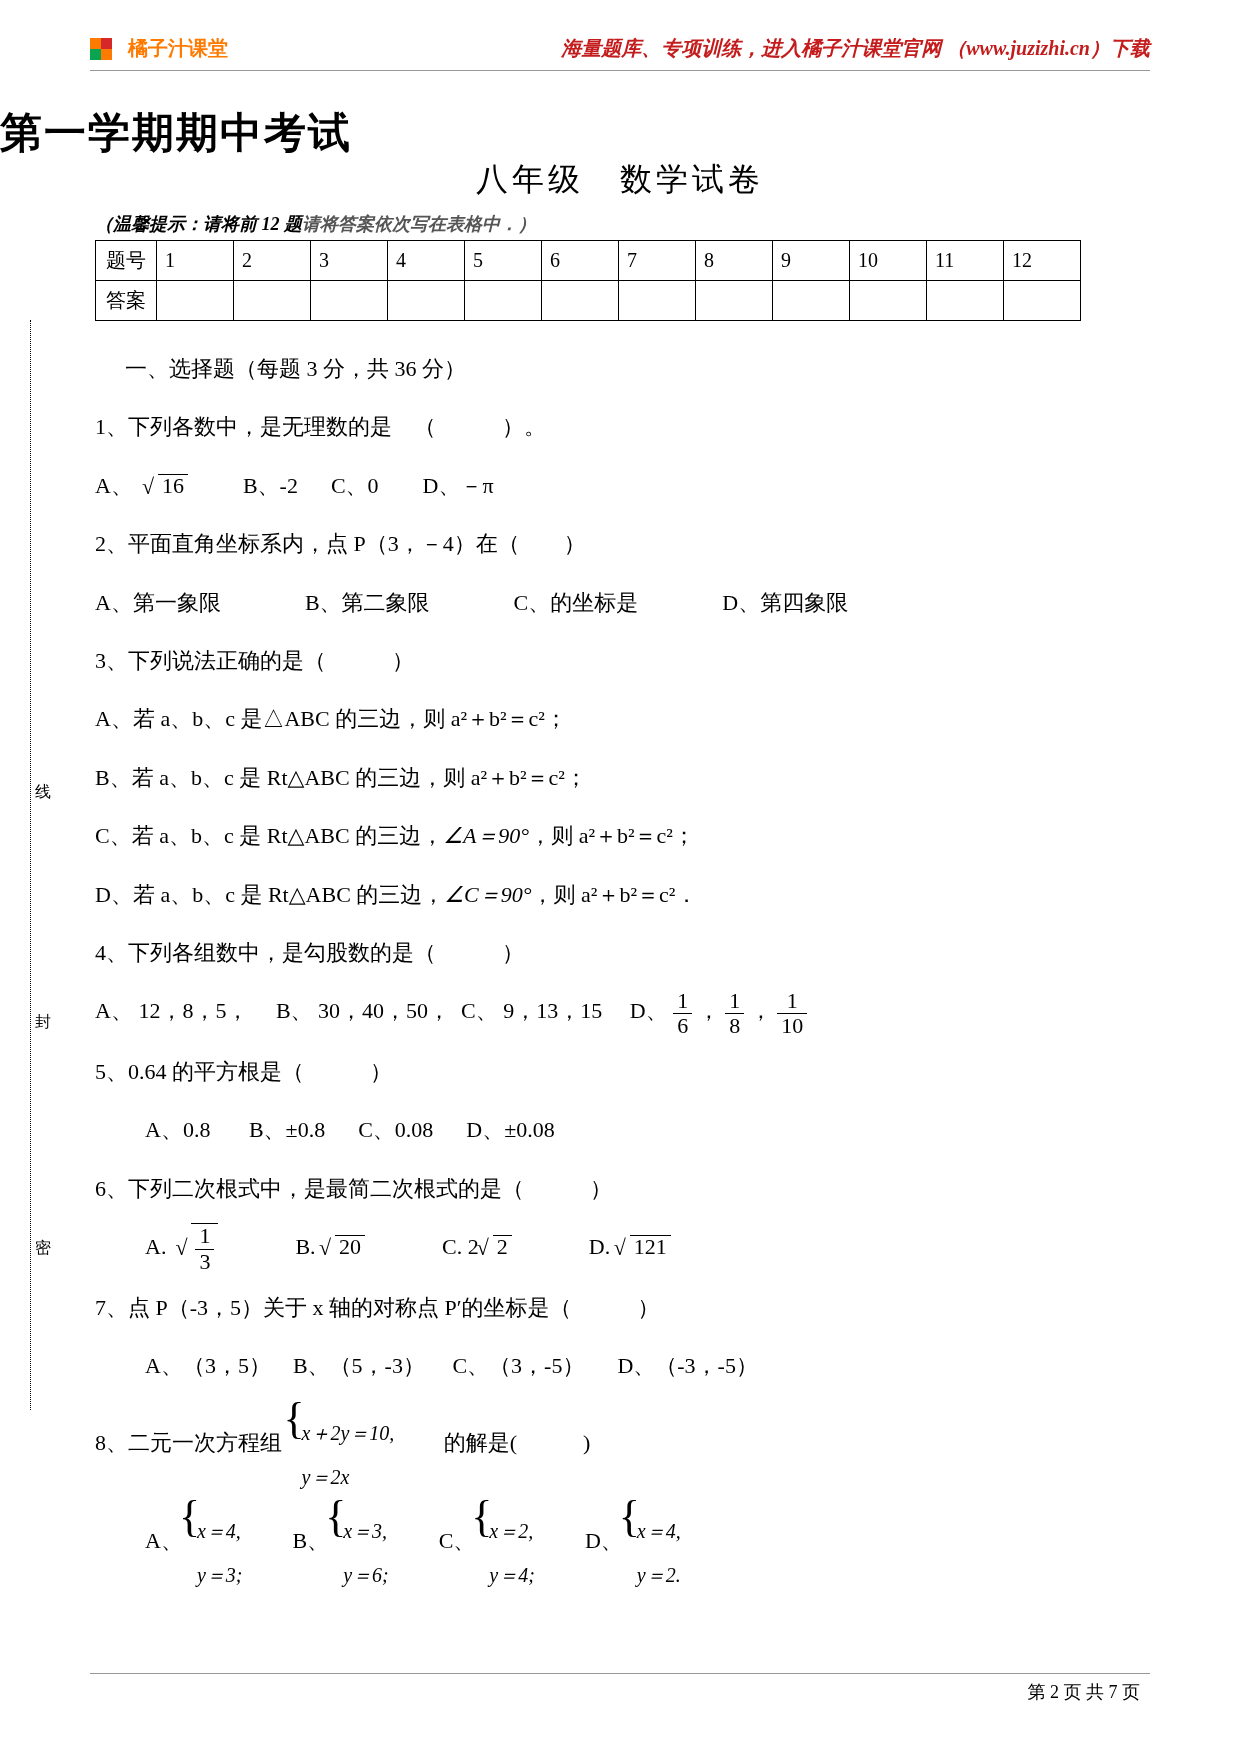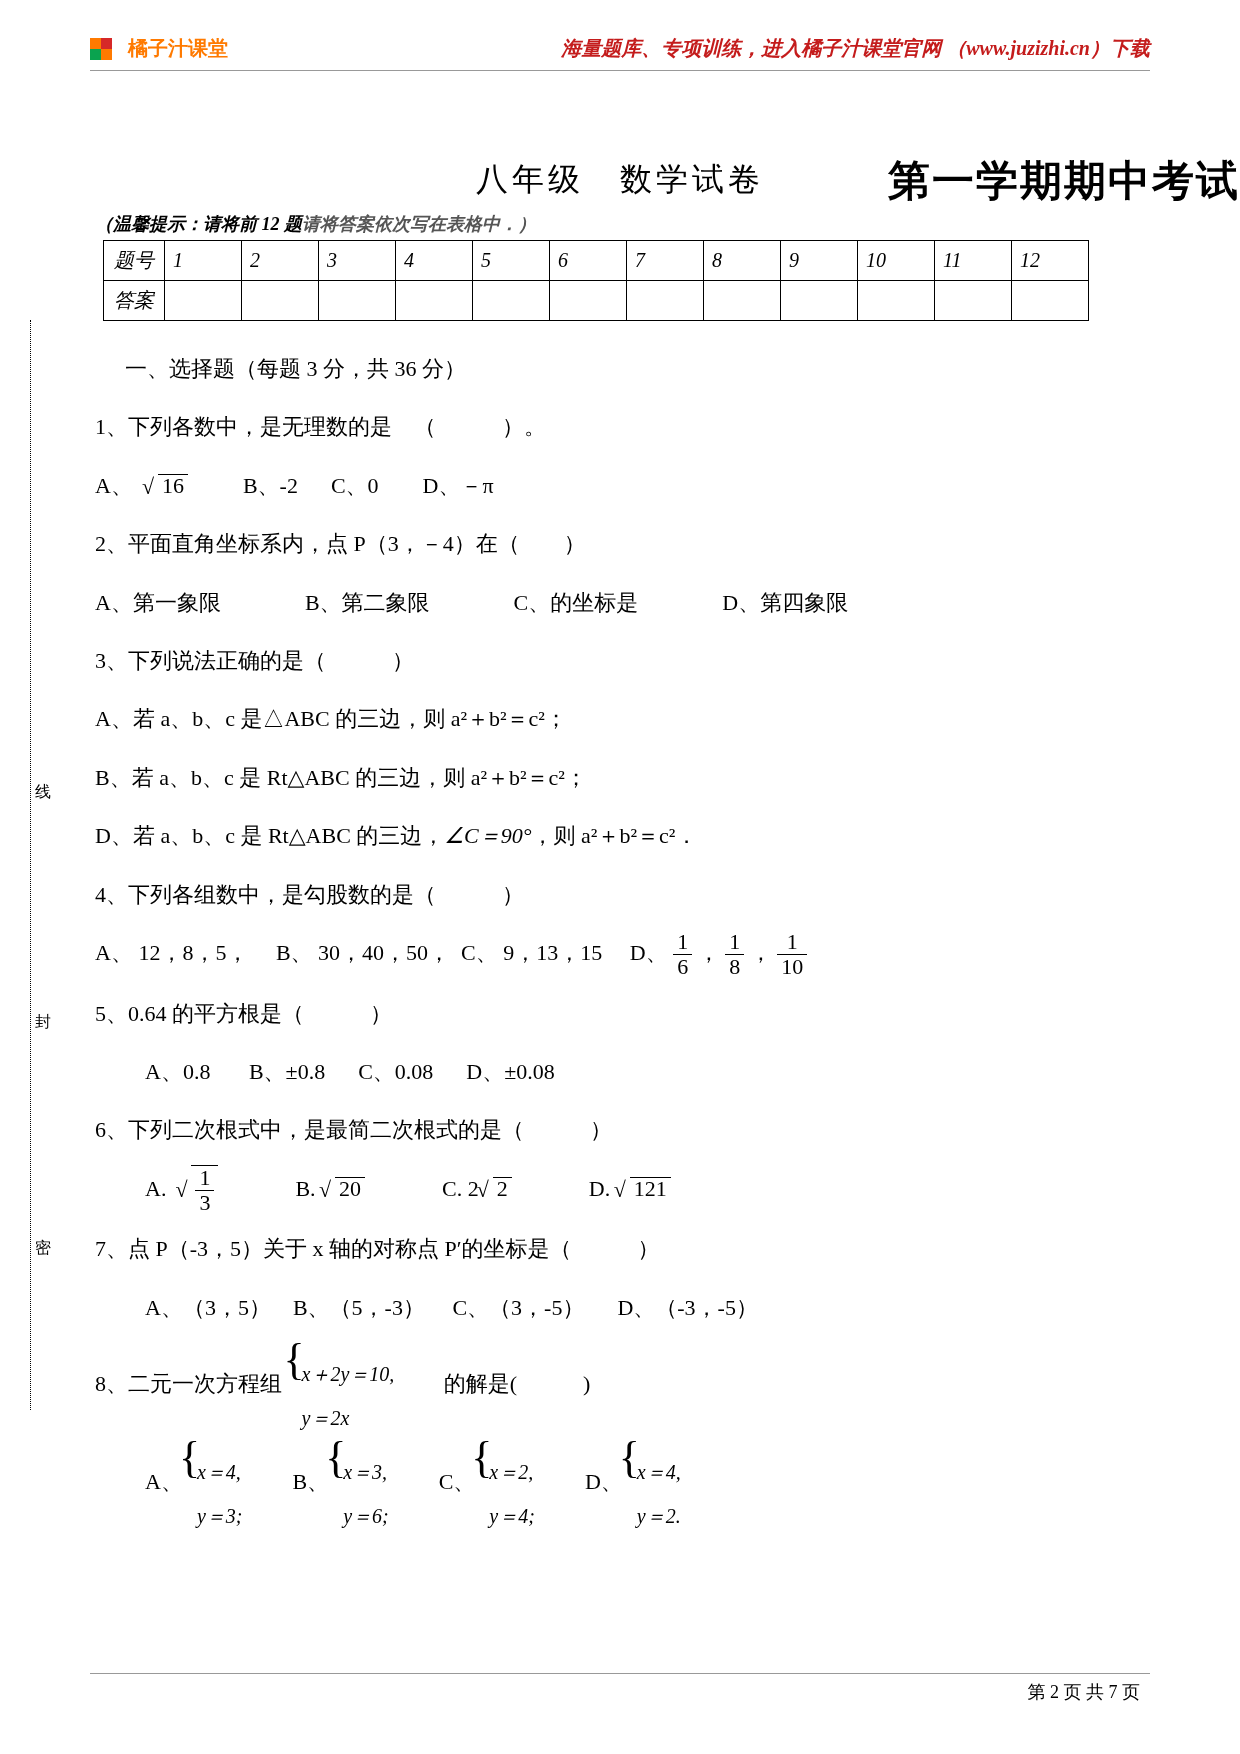--- a/index.html
+++ b/index.html
@@ -9,25 +9,25 @@
   .logo{display:flex;align-items:center;gap:16px;}
   .logo-mark{display:flex;flex-wrap:wrap;width:22px;height:22px;}
   .logo-mark span{width:11px;height:11px;}
   .lm1{background:#ff7a00;}
   .lm2{background:#d62828;}
   .lm3{background:#0aa34f;}
   .lm4{background:#ff7a00;}
   .logo-text{font-size:20px;color:#ff7a00;font-weight:bold;}
   .header-link{font-size:20px;color:#c41c1c;font-weight:bold;font-style:italic;font-family:"KaiTi","STKaiti",serif;}
   .hr-top{position:absolute;top:70px;left:90px;right:90px;height:1px;background:#999;}
-  .title1{position:absolute;top:105px;left:0;right:0;text-align:right;font-size:42px;font-weight:bold;font-family:"SimSun",serif;letter-spacing:2px;margin-top:48px;}
+  .title1{position:absolute;top:105px;left:0;right:0;text-align:left;font-size:42px;font-weight:bold;font-family:"SimSun",serif;letter-spacing:2px;}
   .title2{position:absolute;top:158px;left:0;right:0;text-align:center;font-size:32px;font-family:"SimSun",serif;letter-spacing:4px;}
   .hint{position:absolute;top:212px;left:95px;font-size:18px;font-family:"KaiTi","STKaiti",serif;font-style:italic;font-weight:bold;}
   .hint-gray{color:#555;}
-  .answer-table{position:absolute;top:240px;left:103px;border-collapse:collapse;font-style:italic;}
+  .answer-table{position:absolute;top:240px;left:95px;border-collapse:collapse;}
   .answer-table td{border:1px solid #000;font-size:20px;padding:6px 0;font-family:"SimSun",serif;}
   .answer-table .lbl{width:60px;text-align:center;}
   .answer-table .num{width:68px;padding-left:8px;}
   .content{position:absolute;top:335px;left:95px;right:90px;font-size:22px;line-height:2.2;font-family:"SimSun",serif;}
   .content p{margin:10px 0;}
   .indent{padding-left:30px;}
   .small-indent{padding-left:50px;}
   .options{display:flex;gap:84px;}
   .sqrt{display:inline-block;position:relative;padding-left:14px;}
   .sqrt::before{content:"√";position:absolute;left:-2px;top:1px;font-size:22px;}
@@ -124,20 +124,21 @@
     <p class="options">
       <span>A、第一象限</span>
       <span>B、第二象限</span>
       <span>C、的坐标是</span>
       <span>D、第四象限</span>
     </p>
 
     <p>3、下列说法正确的是（　　　）</p>
     <p>A、若 a、b、c 是△ABC 的三边，则 a²＋b²＝c²；</p>
     <p>B、若 a、b、c 是 Rt△ABC 的三边，则 a²＋b²＝c²；</p>
+    <p><span>C、若 a、b、c 是 Rt△ABC 的三边，</span><span class="ang">∠A＝90°</span><span>，则 a²＋b²＝c²；</span></p>
     <p><span>D、若 a、b、c 是 Rt△ABC 的三边，</span><span class="ang">∠C＝90°</span><span>，则 a²＋b²＝c²．</span></p>
 
     <p>4、下列各组数中，是勾股数的是（　　　）</p>
     <p>
       <span>A、 12，8，5，</span>&nbsp;&nbsp;&nbsp;&nbsp;
       <span>B、 30，40，50，</span>&nbsp;
       <span>C、 9，13，15</span>&nbsp;&nbsp;&nbsp;&nbsp;
       <span>
         <span>D、</span>
         <span class="frac"><span class="n">1</span><span class="d">6</span></span>

